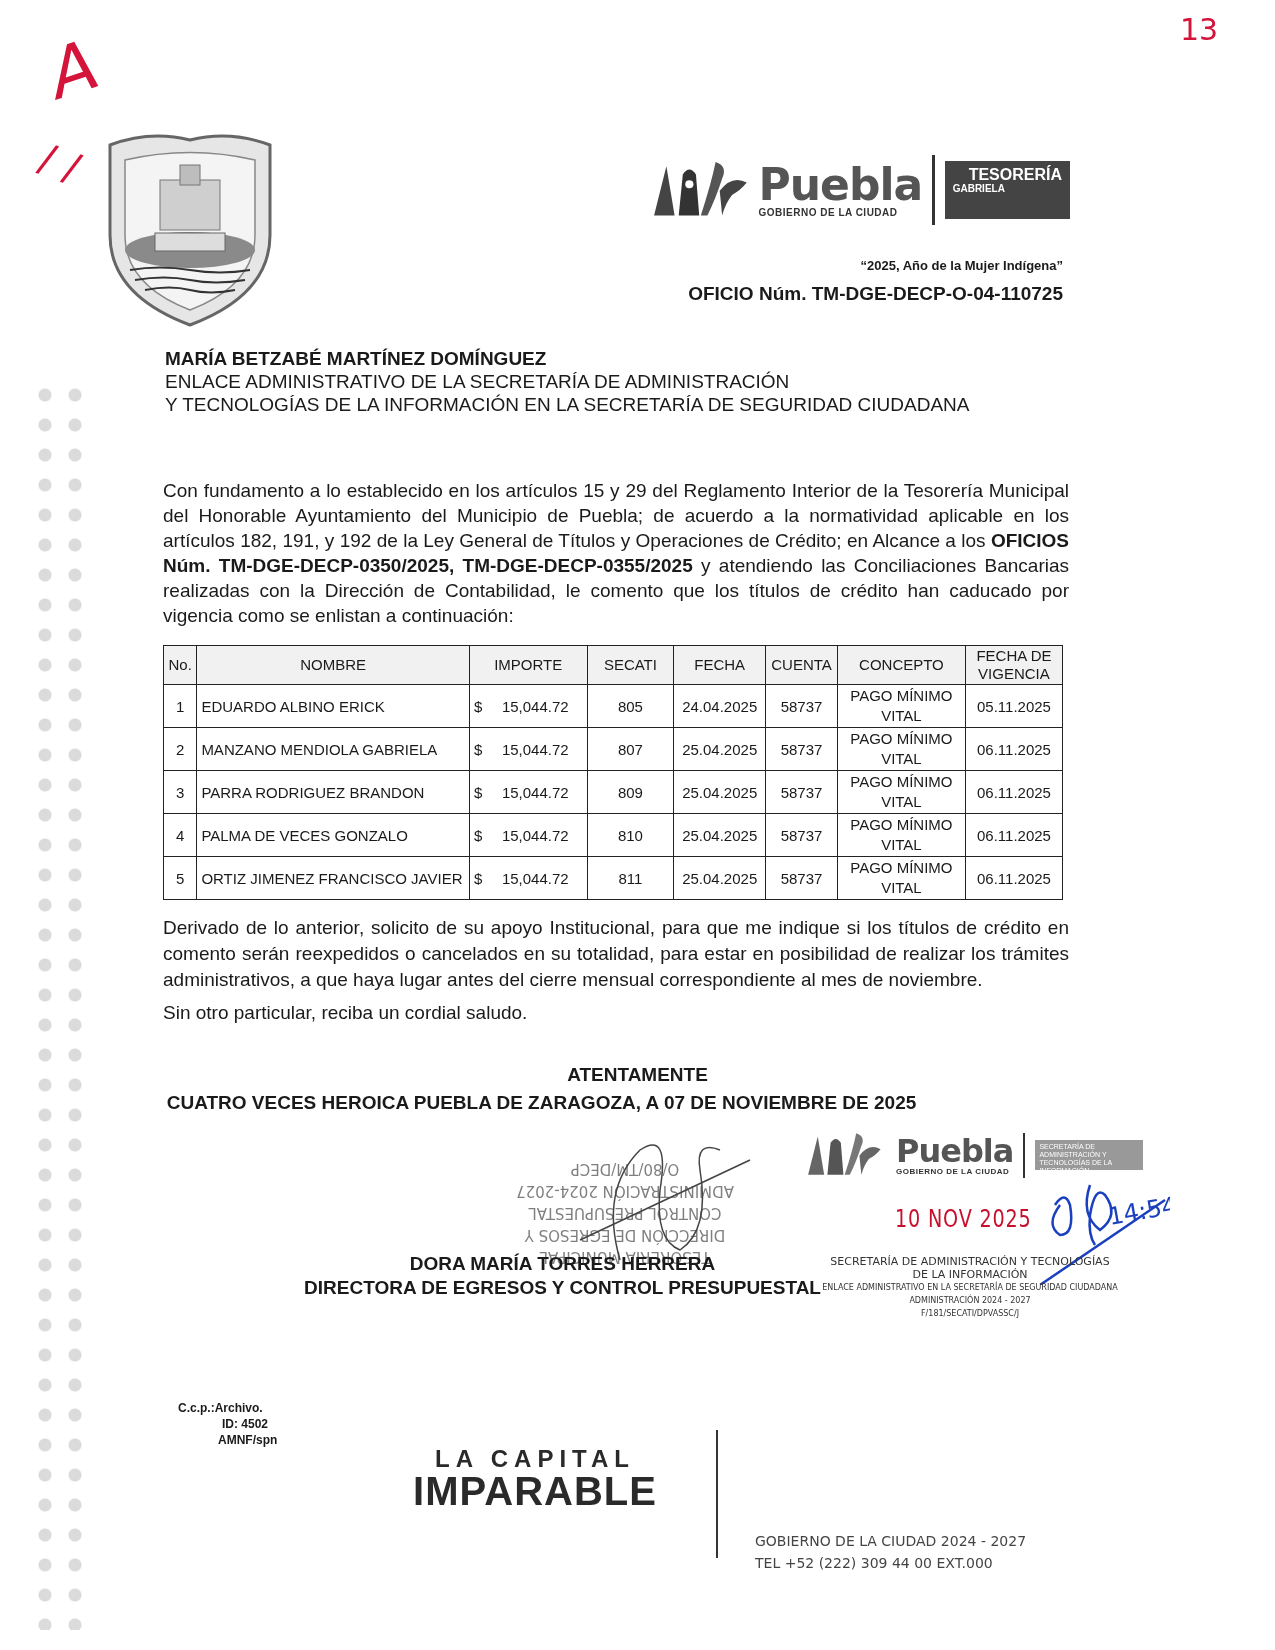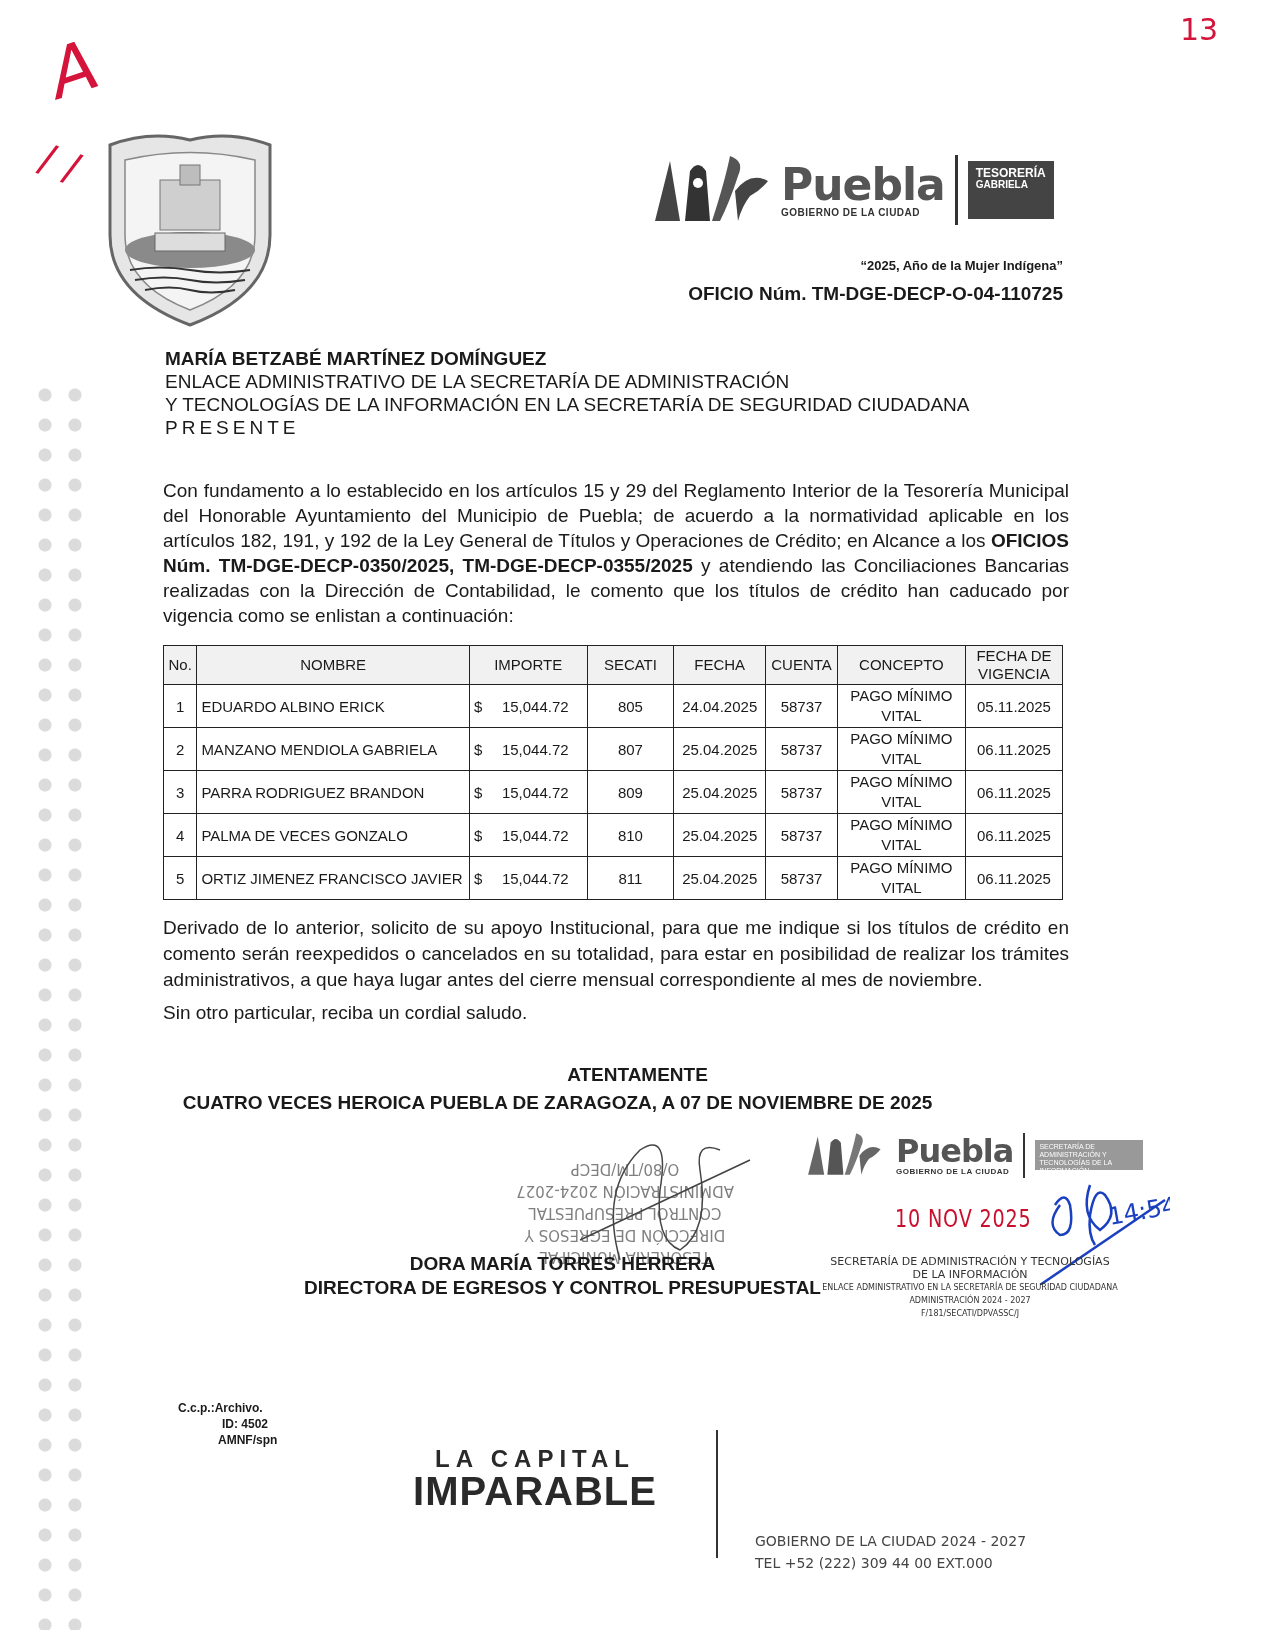--- a/index.html
+++ b/index.html
@@ -17,41 +17,41 @@
   .page-num { left:1180px; top:12px; font-size:30px; }
   
   .shield { left:100px; top:125px; width:180px; height:205px; }
   
   .hdr-logo { left:650px; top:150px; width:420px; height:80px; display:flex; align-items:center; gap:6px; }
   .hdr-logo .glyphs { width:125px; height:78px; }
   .puebla-word { font-family:"DejaVu Sans", sans-serif; font-weight:bold; font-size:44px; color:#555; letter-spacing:-1px; line-height:1; }
   .gob-ciudad { font-size:10px; font-weight:bold; letter-spacing:.5px; color:#333; }
   .vbar { width:3px; height:70px; background:#333; margin:0 4px; }
   .tes-box { background:#444; color:#fff; padding:6px 8px; height:58px; box-sizing:border-box; }
-  .tes-box .t1 { font-size:12px; font-weight:bold; line-height:1; }
+  .tes-box .t1 { font-size:16px; font-weight:bold; line-height:1;margin-left:16px; }
   .tes-box .t2 { font-size:10px; font-weight:bold; }
   .motto { right:212px; top:258px; font-size:13px; font-weight:bold; text-align:right; }
   .oficio { right:212px; top:283px; font-size:19px; font-weight:bold; text-align:right; }
   .recipient { left:165px; top:347px; font-size:19px; line-height:23px; }
   .recipient .nm { font-weight:bold; }
   .recipient .presente { letter-spacing:4px; }
   .body-p { left:163px; top:478px; width:906px; font-size:19px; line-height:25px; text-align:justify; }
   
   table.titles { position:absolute; left:163px; top:645px; width:900px; border-collapse:collapse; font-size:15px; }
   table.titles th, table.titles td { border:1.5px solid #222; padding:0 4px; height:42px; text-align:center; }
   table.titles th { font-weight:normal; background:#f1f1f1; height:38px; line-height:18px; }
   table.titles td.name { text-align:left; }
   table.titles td.amt { text-align:left; white-space:nowrap; }
   table.titles td.amt span.cur { display:inline-block; width:28px; }
   table.titles td.cheque { font-weight:normal; }
   table.titles td.concept { line-height:20px; }
   .body-p2 { left:163px; top:915px; width:906px; font-size:19px; line-height:26px; text-align:justify; }
   .closing { left:163px; top:1002px; font-size:19px; }
   .atent { left:0; width:1275px; top:1064px; text-align:center; font-size:19px; font-weight:bold; }
-  .city { left:0; width:1083px; top:1092px; text-align:center; font-size:19px; font-weight:bold; padding-left:16px; }
+  .city { left:0; width:1083px; top:1092px; text-align:center; font-size:19px; font-weight:bold; padding-left:0; }
   
   .stamp { left:470px; top:1118px; width:310px; height:150px; color:#555; font-family:"DejaVu Sans", sans-serif;
            font-size:15px; line-height:22px; text-align:center; transform:rotate(180deg); opacity:.75; }
   .signer { left:0; width:1275px; top:1252px; text-align:center; font-size:19px; font-weight:bold; line-height:24px; padding-right:150px; box-sizing:border-box; }
   
   .rcv-logo { left:800px; top:1130px; display:flex; align-items:center; gap:6px; }
   .rcv-logo .puebla-word { font-size:32px; }
   .rcv-logo .gob-ciudad { font-size:8px; }
   .rcv-box { background:#999; color:#fff; font-size:7px; line-height:8px; padding:3px 4px; width:108px; height:30px; box-sizing:border-box; }
   .rcv-date { left:895px; top:1205px; font-size:24px; color:#c8102e; font-family:"DejaVu Sans", sans-serif; transform:scaleX(.8); transform-origin:left; letter-spacing:1px; }
@@ -105,21 +105,20 @@
   </div>
 </div>
 
 <div class="abs motto">“2025, Año de la Mujer Indígena”</div>
 <div class="abs oficio">OFICIO Núm. TM-DGE-DECP-O-04-110725</div>
 
 <div class="abs recipient">
   <div class="nm">MARÍA BETZABÉ MARTÍNEZ DOMÍNGUEZ</div>
   <div>ENLACE ADMINISTRATIVO DE LA SECRETARÍA DE ADMINISTRACIÓN</div>
   <div>Y TECNOLOGÍAS DE LA INFORMACIÓN EN LA SECRETARÍA DE SEGURIDAD CIUDADANA</div>
-  <div class="presente">PRESENTE</div>
 </div>
 
 <div class="abs body-p"><span>Con fundamento a lo establecido en los artículos 15 y 29 del Reglamento Interior de la Tesorería Municipal del Honorable Ayuntamiento del Municipio de Puebla; de acuerdo a la normatividad aplicable en los artículos 182, 191, y 192 de la Ley General de Títulos y Operaciones de Crédito; en Alcance a los </span><b>OFICIOS Núm. TM-DGE-DECP-0350/2025, TM-DGE-DECP-0355/2025</b><span> y atendiendo las Conciliaciones Bancarias realizadas con la Dirección de Contabilidad, le comento que los títulos de crédito han caducado por vigencia como se enlistan a continuación:</span></div>
 
 <table class="titles">
   <thead>
     <tr>
       <th style="width:22px">No.</th>
       <th style="width:255px">NOMBRE</th>
       <th style="width:105px">IMPORTE</th>

